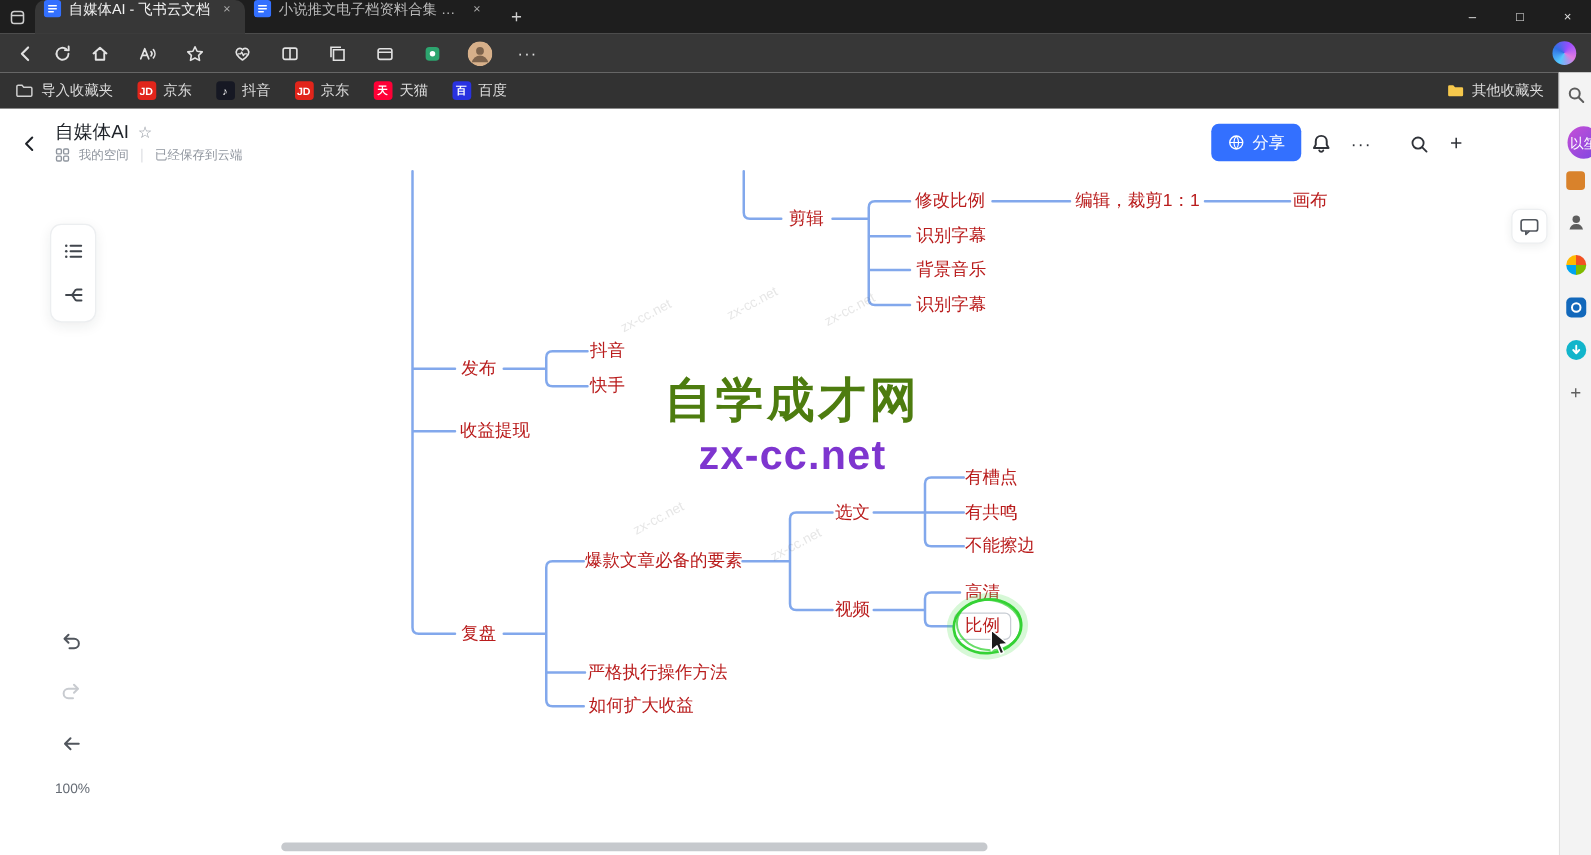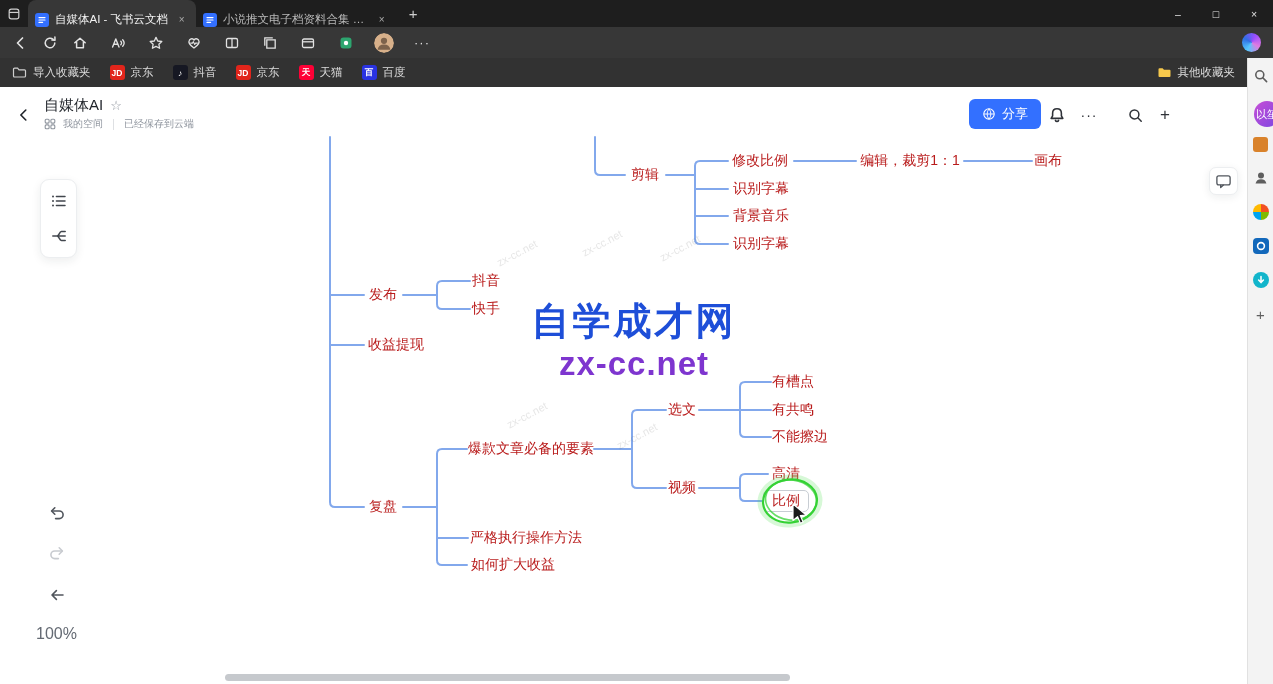--- a/index.html
+++ b/index.html
@@ -2,21 +2,21 @@
 <html><head>
 <meta charset="utf-8">
 <style>
   *{margin:0;padding:0;box-sizing:border-box}
   html,body{width:1273px;height:684px;overflow:hidden}
   body{font-family:"Liberation Sans","DejaVu Sans",sans-serif;background:#fff;position:relative;color:#1f2329}
 
   
   .tabbar{position:absolute;top:0;left:0;width:1273px;height:27px;background:#1e1e1e;display:flex;align-items:center}
   .tab-actions{width:28px;height:27px;display:flex;align-items:center;justify-content:center;cursor:pointer}
-  .tab{height:27px;display:flex;align-items:flex-end;gap:6px;padding:0 7px;font-size:11.5px;color:#b9b9b9;max-width:200px;cursor:pointer}
+  .tab{height:27px;display:flex;align-items:flex-start;gap:6px;padding:0 7px;font-size:11.5px;color:#b9b9b9;max-width:200px;cursor:pointer}
   .tab.active{background:#373737;border-radius:8px 8px 0 0;color:#f1f1f1}
   .tab-title{white-space:nowrap;overflow:hidden;text-overflow:ellipsis;max-width:148px}
   .tab-close{width:15px;height:15px;border-radius:3px;display:flex;align-items:center;justify-content:center;font-size:10px;color:#aaa;flex:0 0 auto}
   .favicon{width:14px;height:14px;flex:0 0 auto}
   .newtab{width:26px;height:24px;display:flex;align-items:center;justify-content:center;color:#cfcfcf;font-size:15px;margin-left:4px;cursor:pointer}
   .win-controls{margin-left:auto;display:flex;height:27px}
   .win-btn{width:38px;height:27px;display:flex;align-items:center;justify-content:center;color:#e3e3e3;font-size:10.5px;cursor:pointer}
 
   
   .toolbar{position:absolute;top:27px;left:0;width:1273px;height:31px;background:#373737;display:flex;align-items:center;padding:0 6px;gap:2px}
@@ -54,35 +54,35 @@
   .share-btn{position:absolute;left:969px;top:12px;height:30px;background:#3370ff;border-radius:6px;color:#fff;font-size:13px;display:flex;align-items:center;gap:6px;padding:10px 13px;cursor:pointer}
   .hd-ic{position:absolute;top:15px;width:26px;height:26px;display:flex;align-items:center;justify-content:center;cursor:pointer;color:#2f3238}
   .hd-plus{font-size:17px;color:#2f3238}
   .hd-dots{font-size:14px;letter-spacing:1px;color:#2f3238}
   .avatar{position:absolute;left:1254px;top:14px;width:26px;height:26px;border-radius:50%;background:linear-gradient(135deg,#c74fd6,#7b46e2);color:#fff;font-size:11px;display:flex;align-items:center;justify-content:center;cursor:pointer}
 
   .left-panel{position:absolute;left:40px;top:92px;width:37px;height:79px;background:#fff;border:1px solid #eceef0;border-radius:9px;box-shadow:0 3px 10px rgba(31,35,41,.08);display:flex;flex-direction:column;align-items:center;justify-content:space-evenly}
   .lp-btn{width:30px;height:30px;border-radius:6px;display:flex;align-items:center;justify-content:center;cursor:pointer}
 
   .undo-grp{position:absolute;left:45px;width:24px;height:24px;display:flex;align-items:center;justify-content:center;cursor:pointer}
-  .zoom-label{position:absolute;left:36px;top:538px;width:44px;text-align:left;font-size:16px;color:#646a73}
+  .zoom-label{position:absolute;left:36px;top:538px;width:44px;text-align:center;font-size:11px;color:#646a73}
 
   .comment-btn{position:absolute;left:1209px;top:80px;width:29px;height:28px;background:#fff;border:1px solid #eceef0;border-radius:7px;box-shadow:0 2px 8px rgba(31,35,41,.08);display:flex;align-items:center;justify-content:center;cursor:pointer}
 
   .hscroll{position:absolute;left:225px;bottom:3px;width:565px;height:7px;border-radius:4px;background:#c6c9cd;cursor:pointer}
 
   
   .canvas{position:absolute;inset:0;overflow:hidden}
   .edges{position:absolute;left:0;top:0;z-index:1}
   .mm-node{position:absolute;transform:translate(-50%,-50%);font-size:14px;color:#b91c1c;white-space:nowrap;z-index:2;cursor:pointer;padding:2px 4px}
   .mm-node.hl{border:1px solid #c8cdd3;background:#fff;border-radius:5px;padding:1px 8px}
   .overlay{position:absolute;left:0;top:0;z-index:4;pointer-events:none}
   .wm{position:absolute;left:634px;top:212px;transform:translateX(-50%);text-align:center;z-index:1;pointer-events:none}
   .wm .l1{font-size:38px;font-weight:bold;letter-spacing:3px;line-height:45px;color:#d93а3a}
-  .wm .l1{color:#1d4ed8}
+  .wm .l1{color:#4d7c0f}
   .wm .l2{font-size:33px;font-weight:bold;letter-spacing:1px;line-height:40px;color:#7e35cf}
   .wm-faint{position:absolute;font-size:11px;color:rgba(100,100,100,.16);transform:rotate(-28deg);z-index:1;pointer-events:none;white-space:nowrap}
 </style>
 </head>
 <body>
 
 <div class="tabbar">
   <div class="tab-actions">
     <svg width="14" height="14" viewBox="0 0 16 16">
         <rect x="2.5" y="2.5" width="11" height="11" rx="2.5" fill="none" stroke="#cfcfcf" stroke-width="1.4"></rect>

